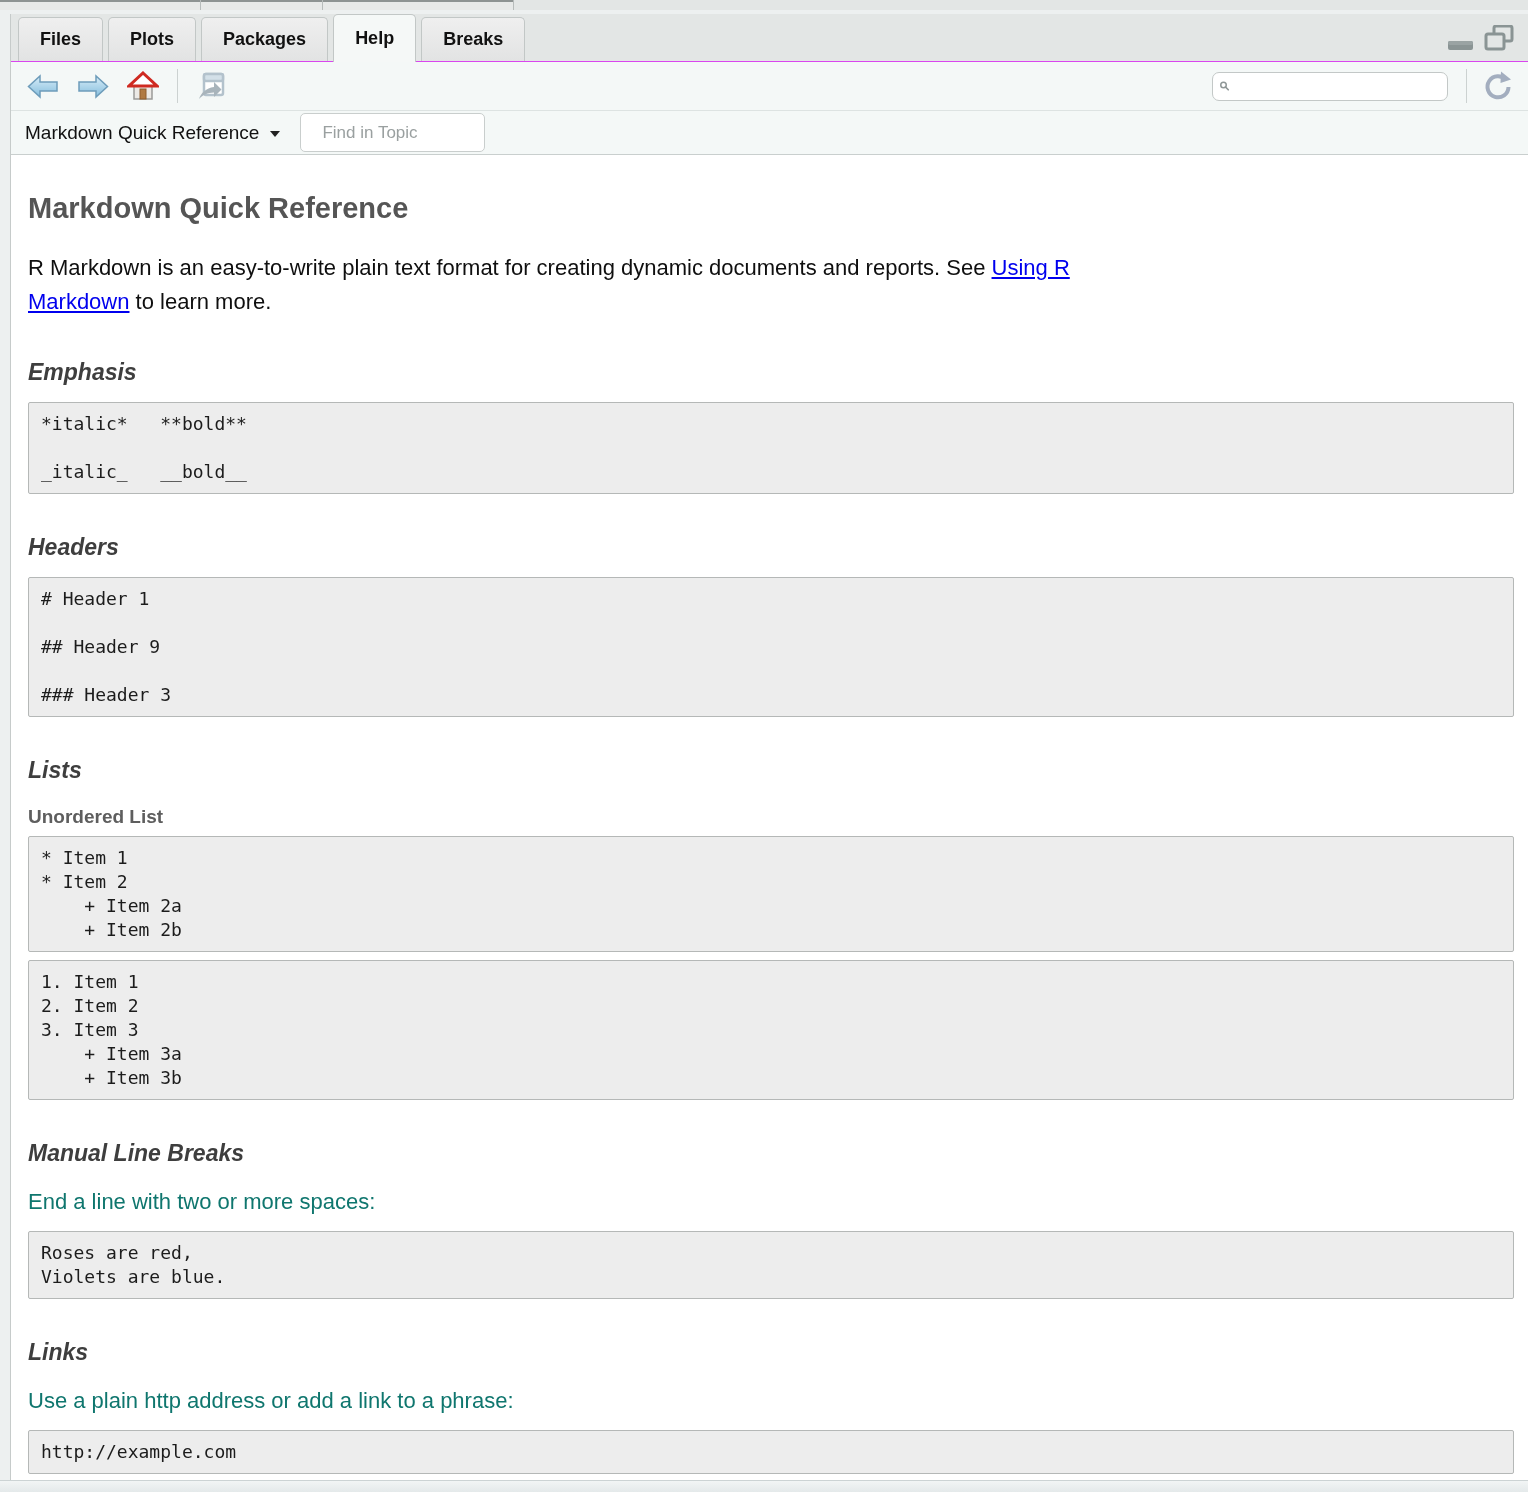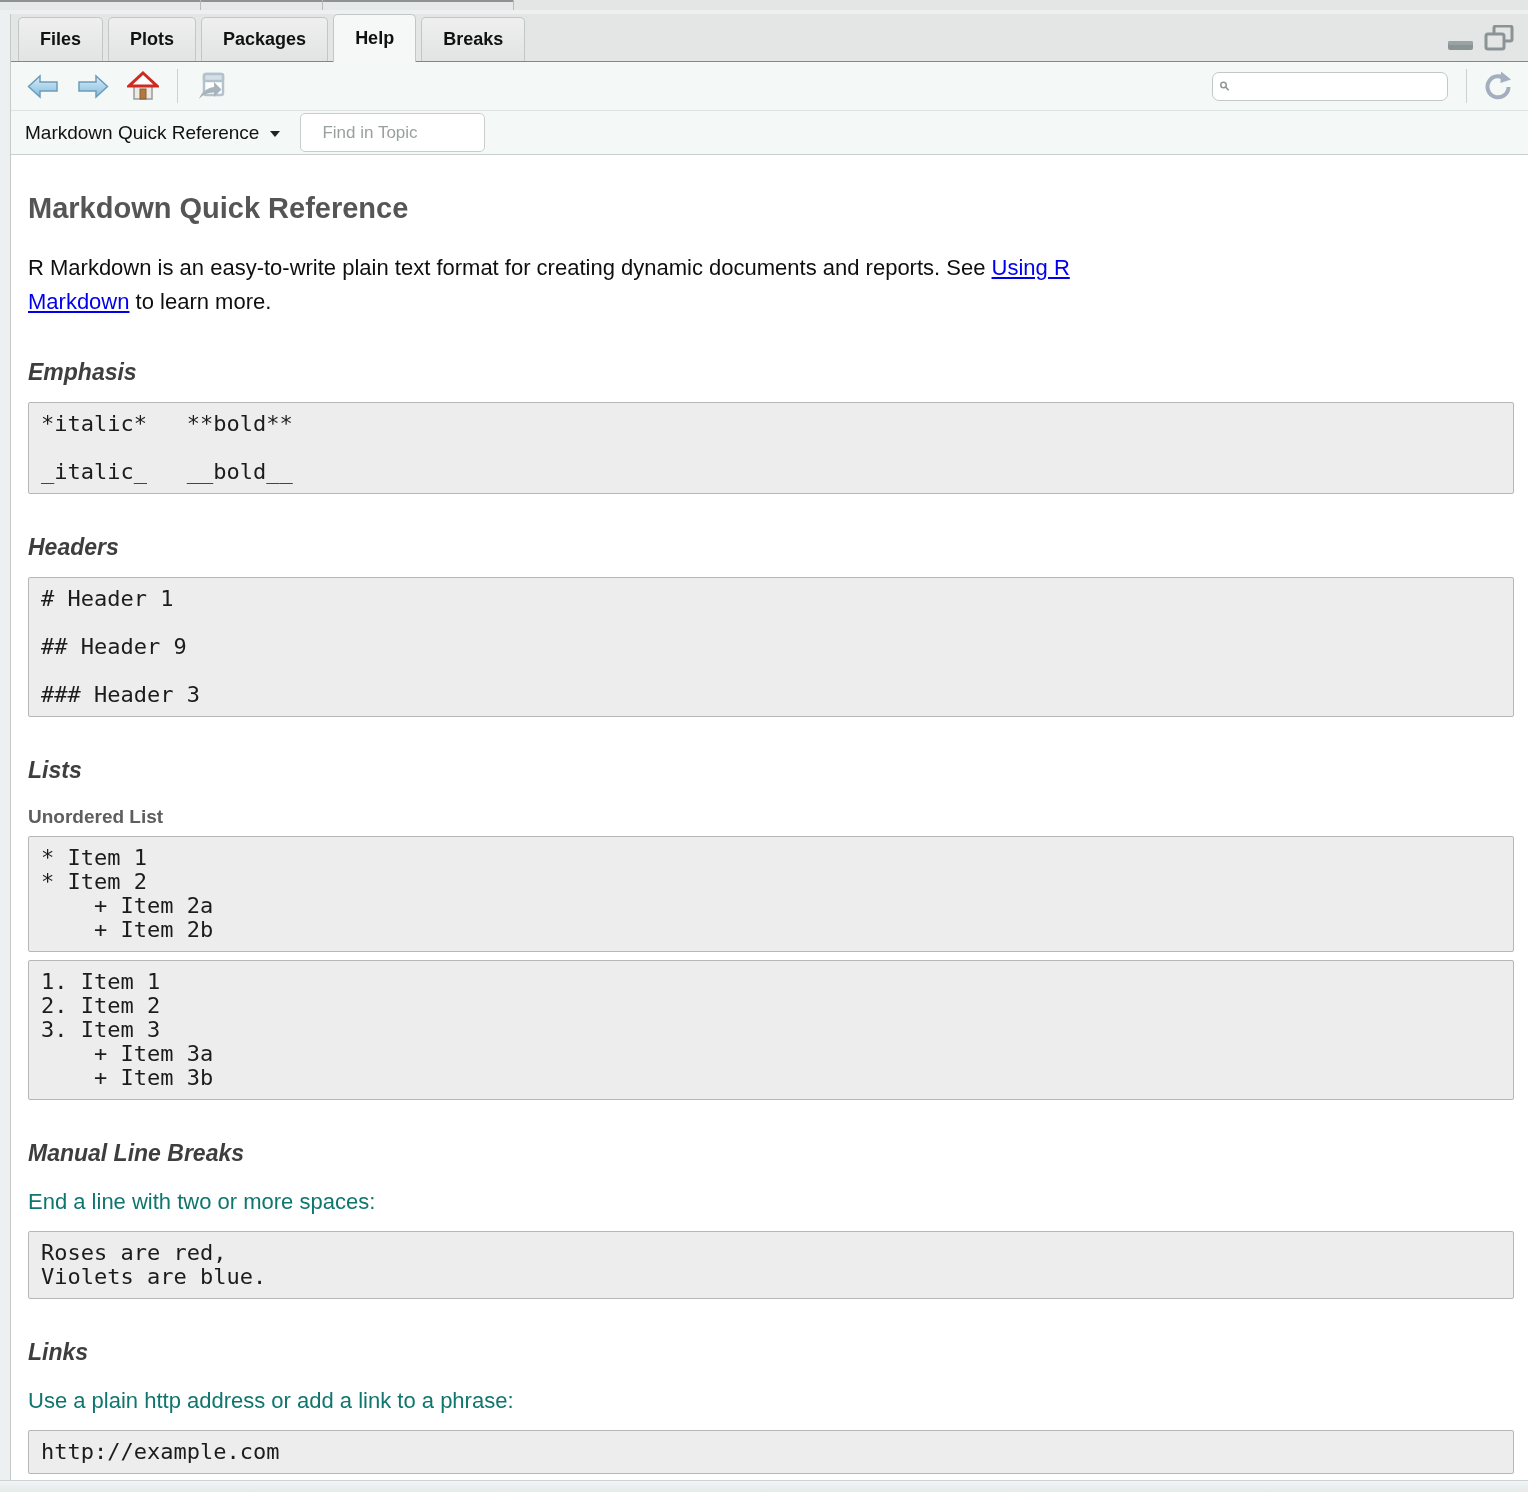--- a/index.html
+++ b/index.html
@@ -57,21 +57,21 @@
 
   
   .content { height:calc(100% - 142px); overflow:hidden; background:#fff; padding:0 14px 0 17px;
     color:#131313; }
   .content h1 { font-size:29px; font-weight:bold; color:#555555; margin:37px 0 0 0; }
   .intro { font-size:22px; line-height:34px; margin:26px 0 0 0; color:#0f0f0f; }
   .intro a { color:#0000ee; text-decoration:underline; }
   .content h2 { font-size:23px; font-weight:bold; font-style:italic; color:#3e3e3e; margin:40px 0 0 0; }
   .content h3 { font-size:19px; font-weight:bold; color:#5e5e5e; margin:22px 0 0 0; }
   .content pre { margin:16px 0 0 0; background:#ededed; border:1.5px solid #b5b8b7; border-radius:2px;
-    font-family:"DejaVu Sans Mono","Liberation Mono",monospace; font-size:22px; line-height:24px;
+    font-family:"DejaVu Sans Mono","Liberation Mono",monospace; font-size:18px; line-height:24px;
     padding:9px 12px; color:#1c1c1c; white-space:pre; }
   .lead { font-size:22px; margin:22px 0 0 0; color:#0f766e; }
   .content pre.after-lead { }
 </style>
 </head>
 <body>
 
 <div class="top-sliver">
   <div class="right-zone"></div>
   <div class="dark-edge"></div>

